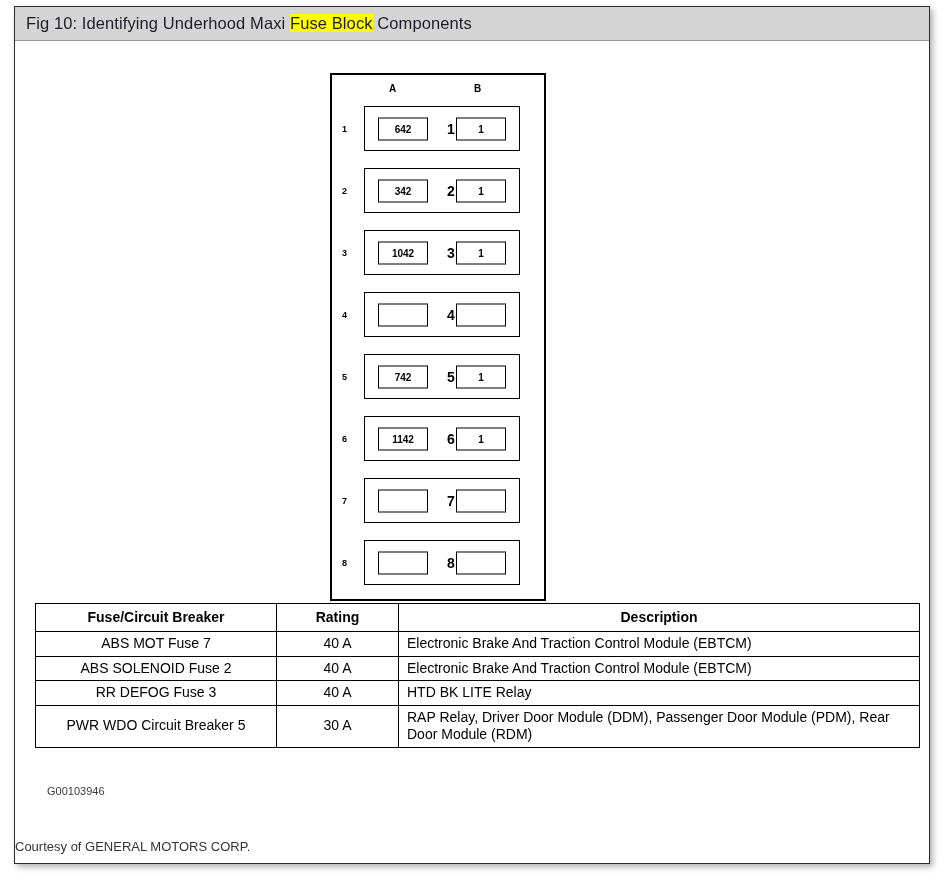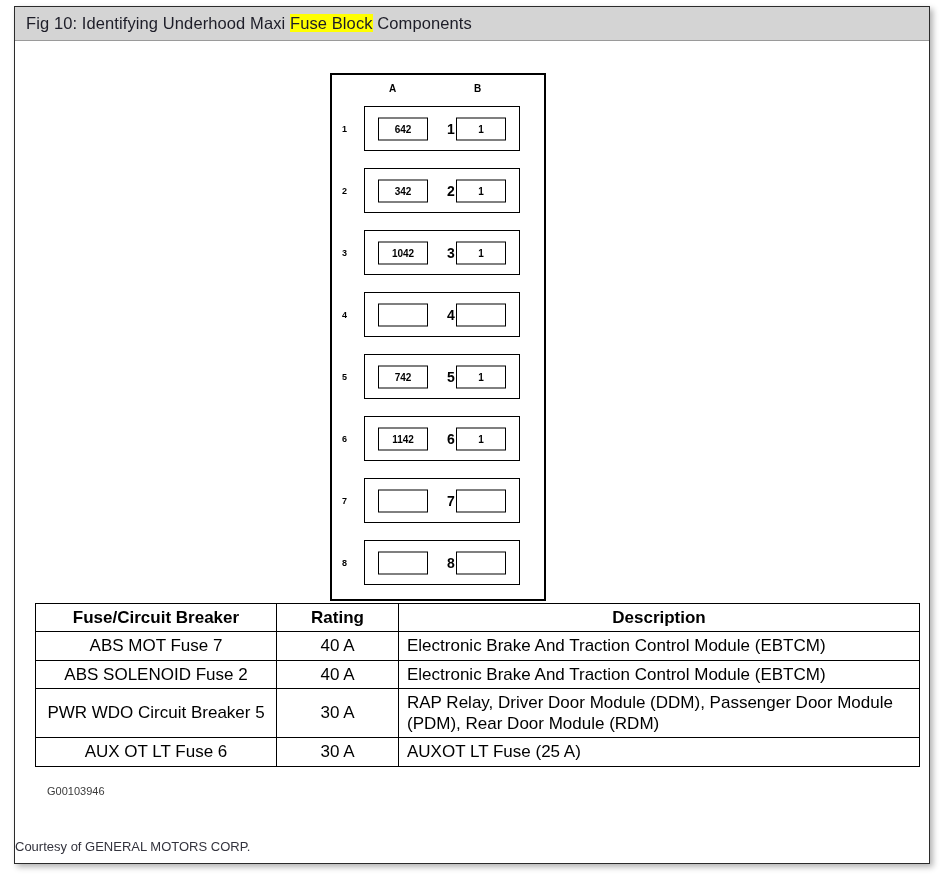--- a/index.html
+++ b/index.html
@@ -165,21 +165,21 @@
     position: absolute;
     left: 20px;
     top: 562px;
     width: 884px;
     border-collapse: collapse;
     table-layout: fixed;
   }
   .legend-table th,
   .legend-table td {
     border: 1.4px solid #000;
-    font-size: 17px;
+    font-size: 14px;
     color: #000;
     padding: 3px 6px;
     line-height: 1.25;
   }
   .legend-table th {
     font-weight: bold;
     text-align: center;
     height: 21px;
   }
   .col-name  { width: 241px; }
@@ -318,29 +318,29 @@
           <td class="c-name">ABS MOT Fuse 7</td>
           <td class="c-rate">40 A</td>
           <td class="c-desc">Electronic Brake And Traction Control Module (EBTCM)</td>
         </tr>
         <tr>
           <td class="c-name">ABS SOLENOID Fuse 2</td>
           <td class="c-rate">40 A</td>
           <td class="c-desc">Electronic Brake And Traction Control Module (EBTCM)</td>
         </tr>
         <tr>
+          <td class="c-name">RR DEFOG Fuse 3</td>
+          <td class="c-rate">40 A</td>
+          <td class="c-desc">HTD BK LITE Relay</td>
+        </tr>
+        <tr>
           <td class="c-name">PWR WDO Circuit Breaker 5</td>
           <td class="c-rate">30 A</td>
           <td class="c-desc">RAP Relay, Driver Door Module (DDM), Passenger Door Module (PDM), Rear Door Module (RDM)</td>
         </tr>
-        <tr>
-          <td class="c-name">AUX OT LT Fuse 6</td>
-          <td class="c-rate">30 A</td>
-          <td class="c-desc">AUXOT LT Fuse (25 A)</td>
-        </tr>
       </tbody>
     </table>
 
     <div class="fig-id">G00103946</div>
     <div class="courtesy">Courtesy of GENERAL MOTORS CORP.</div>
 
   </div>
 </div>
 
 </body></html>

